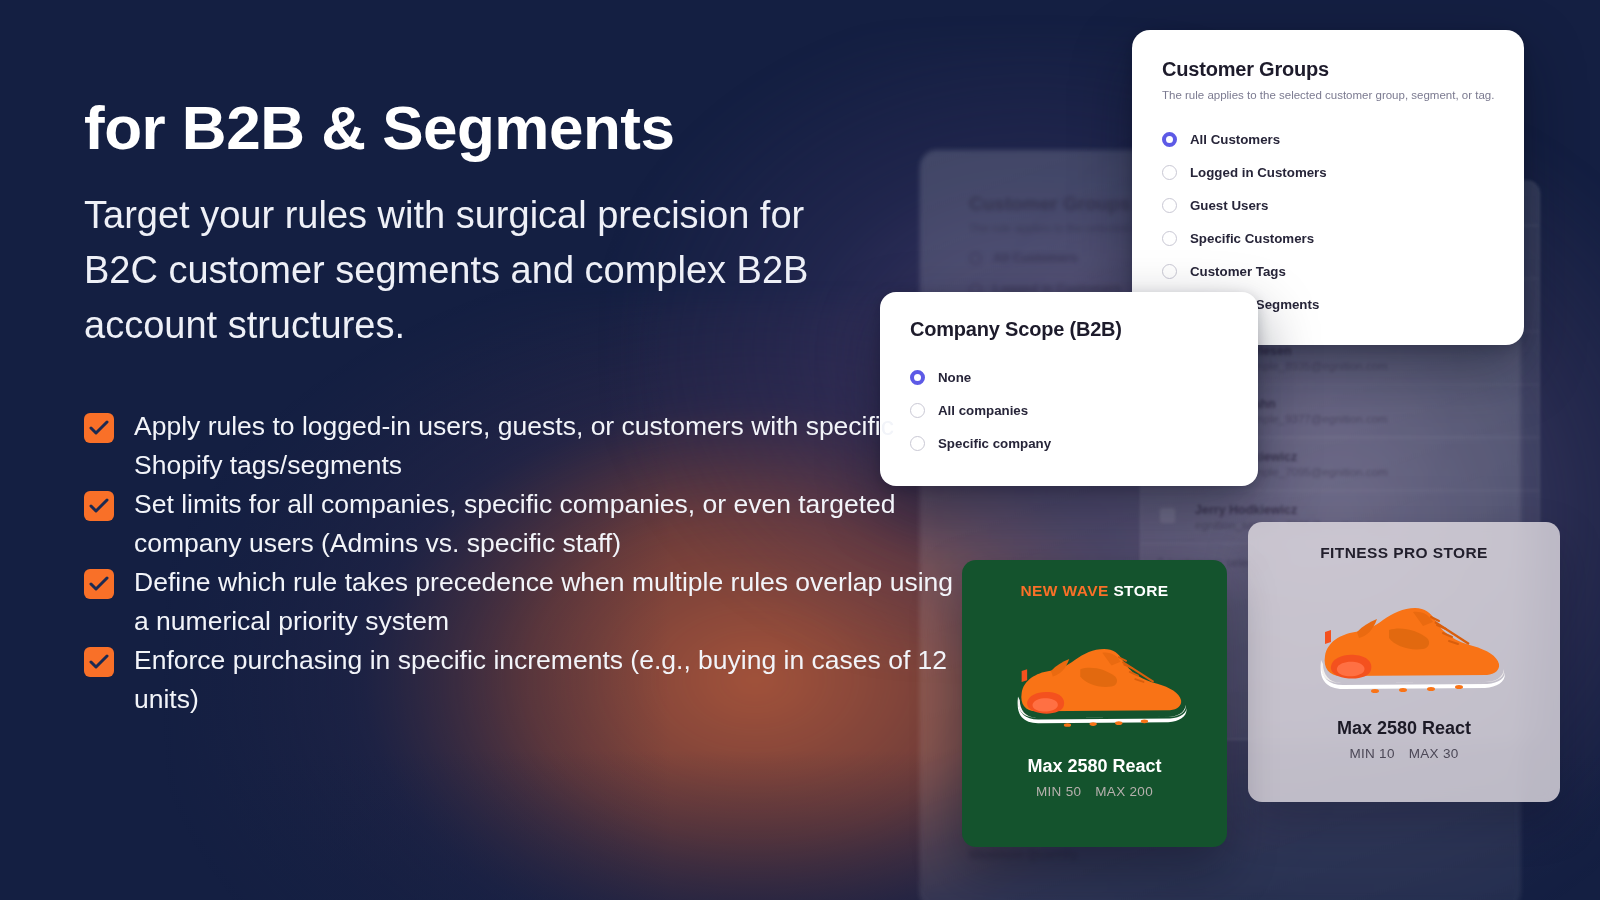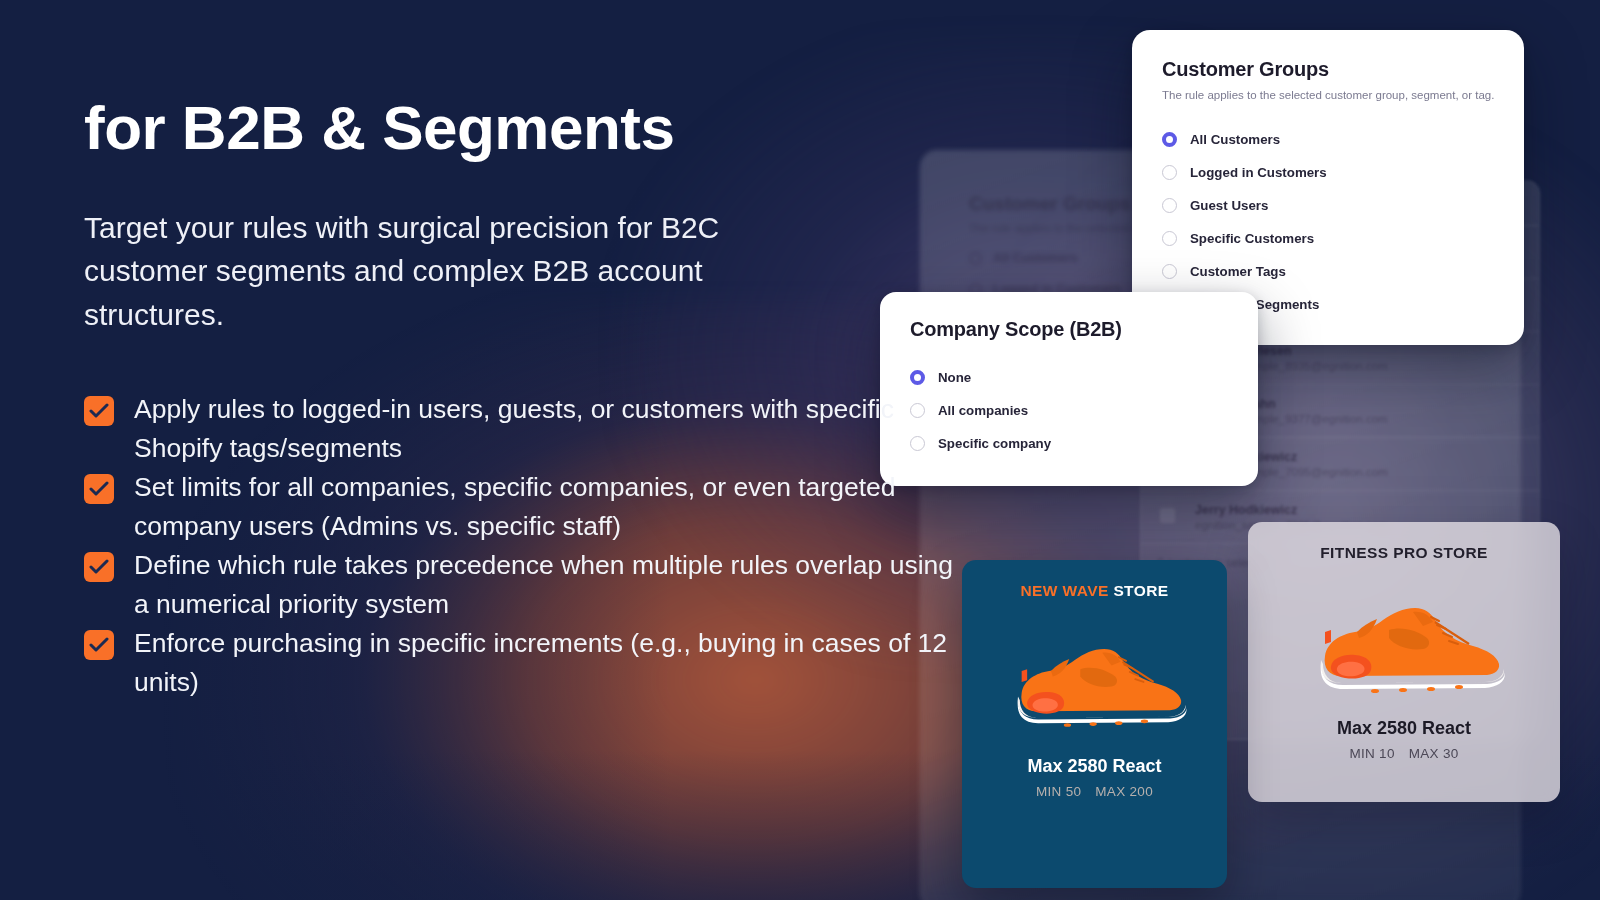--- a/index.html
+++ b/index.html
@@ -40,21 +40,21 @@
     position:absolute;left:0;right:0;bottom:0;height:150px;
     background:linear-gradient(to bottom, rgba(20,31,66,0) 0%, rgba(20,31,66,0.55) 100%);
   }
 
   
   .left{position:absolute;left:84px;top:92px;width:880px;z-index:20;}
   h1{font-size:62px;line-height:1.16;font-weight:bold;letter-spacing:-0.5px;}
   .h1-accent{color:#f97028;display:block;}
   .h1-white{color:#ffffff;display:block;}
   .sub{
-    margin-top:42px;font-size:30px;line-height:1.45;color:#eef0f7;font-weight:400;
+    margin-top:24px;font-size:38px;line-height:1.45;color:#eef0f7;font-weight:400;
     max-width:740px;
   }
   .bullets{margin-top:54px;display:flex;flex-direction:column;}
   .bullet{display:flex;gap:20px;align-items:flex-start;}
   .cbx{
     flex:0 0 auto;width:30px;height:30px;border-radius:6px;background:#f97028;
     margin-top:6px;position:relative;
   }
   .cbx svg{position:absolute;left:5px;top:6px;}
   .btext{font-size:26.5px;line-height:1.47;color:#f2f4f9;font-weight:400;}
@@ -126,21 +126,21 @@
   .radio{
     width:15px;height:15px;border-radius:50%;
     border:1.8px solid #c9c8d4;background:#fff;flex:0 0 auto;
   }
   .radio.sel{border:4.2px solid #5d5ae6;}
   .opt-label{font-size:13.3px;font-weight:600;color:#272539;}
 
   
   .prod{position:absolute;border-radius:14px;overflow:hidden;}
   .prod-dark{
-    left:62px;top:560px;width:265px;height:328px;background:#0c4a6e;
+    left:62px;top:560px;width:265px;height:287px;background:#14532d;
     box-shadow:0 22px 48px rgba(8,12,30,0.40);
     padding:22px 34px 18px;
   }
   .prod-light{
     left:348px;top:522px;width:312px;height:280px;
     background:rgba(226,221,228,0.80);
     backdrop-filter:blur(7px);
     box-shadow:0 20px 44px rgba(8,12,30,0.26);
     padding:22px 18px 18px;
   }

